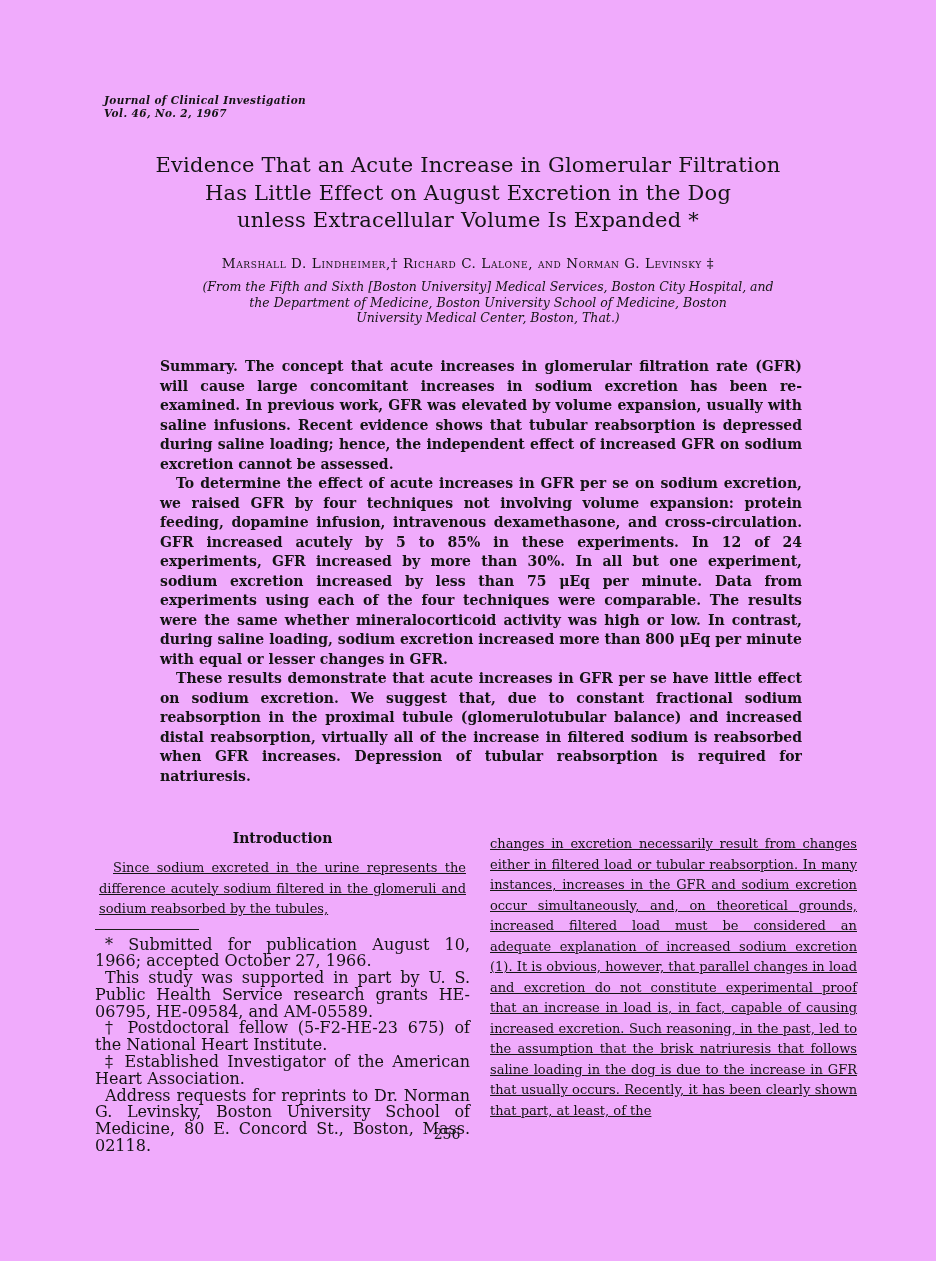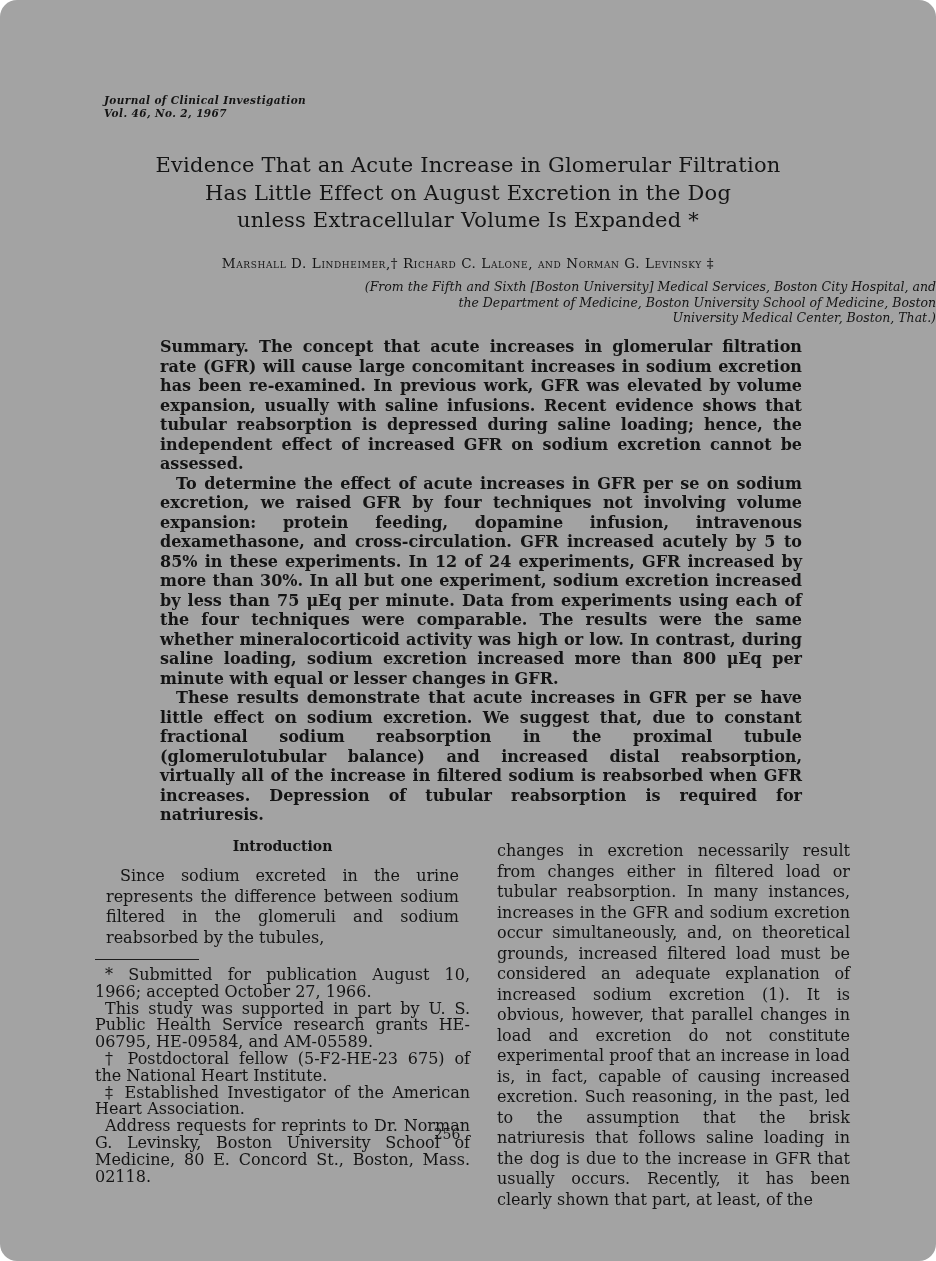--- a/index.html
+++ b/index.html
@@ -4,25 +4,24 @@
 <style>
   html, body {
     margin: 0;
     padding: 0;
     background: #ffffff;
   }
   .page {
     position: relative;
     width: 936px;
     height: 1261px;
-    background: #a3a3a3;
+    background: #f0abfc;
     font-family: "DejaVu Serif", "Liberation Serif", serif;
     color: #141414;
     overflow: hidden;
-    border-radius: 17px;
   }
 
   
   .journal-info {
     position: absolute;
     left: 104px;
     top: 94px;
     font-size: 10.5px;
     line-height: 13px;
     font-style: italic;
@@ -54,35 +53,35 @@
     font-variant: small-caps;
     letter-spacing: 0.6px;
   }
 
   
   .affiliation {
     position: absolute;
     left: 0;
     right: 0;
     top: 279px;
-    text-align: right;
+    text-align: center;
     font-style: italic;
     font-size: 12.5px;
     line-height: 15.5px;
     padding-left: 40px;
   }
 
   
   .summary {
     position: absolute;
     left: 160px;
     width: 642px;
-    top: 337px;
+    top: 357px;
     font-weight: bold;
-    font-size: 16px;
+    font-size: 14px;
     line-height: 19.5px;
     text-align: justify;
   }
   .summary p { margin: 0; }
   .summary p.indented { text-indent: 16px; }
 
   
   .columns {
     position: absolute;
     left: 95px;
@@ -90,27 +89,28 @@
     width: 766px;
     display: flex;
     gap: 16px;
   }
   .col { width: 375px; }
 
   .intro-heading {
     text-align: center;
     font-weight: bold;
     font-size: 14px;
-    margin: 8px 0 12px 0;
+    margin: 0 0 12px 0;
   }
   .body-text {
-    font-size: 16px;
+    font-size: 13px;
     line-height: 20.5px;
     text-align: justify;
-    margin: 11px;
+    margin: 4px;
+    text-decoration: underline;
   }
   .body-text.indented { text-indent: 14px; }
 
   .footnote-divider {
     width: 104px;
     border: none;
     border-top: 1.5px solid #1c1c1c;
     margin: 9px 0 7px 0;
   }
   .footnotes {
@@ -160,21 +160,21 @@
   <div class="summary">
     <p>Summary.  The concept that acute increases in glomerular filtration rate (GFR) will cause large concomitant increases in sodium excretion has been re-examined.  In previous work, GFR was elevated by volume expansion, usually with saline infusions.  Recent evidence shows that tubular reabsorption is depressed during saline loading; hence, the independent effect of increased GFR on sodium excretion cannot be assessed.</p>
     <p class="indented">To determine the effect of acute increases in GFR per se on sodium excretion, we raised GFR by four techniques not involving volume expansion: protein feeding, dopamine infusion, intravenous dexamethasone, and cross-circulation.  GFR increased acutely by 5 to 85% in these experiments.  In 12 of 24 experiments, GFR increased by more than 30%.  In all but one experiment, sodium excretion increased by less than 75 μEq per minute.  Data from experiments using each of the four techniques were comparable.  The results were the same whether mineralocorticoid activity was high or low.  In contrast, during saline loading, sodium excretion increased more than 800 μEq per minute with equal or lesser changes in GFR.</p>
     <p class="indented">These results demonstrate that acute increases in GFR per se have little effect on sodium excretion.  We suggest that, due to constant fractional sodium reabsorption in the proximal tubule (glomerulotubular balance) and increased distal reabsorption, virtually all of the increase in filtered sodium is reabsorbed when GFR increases.  Depression of tubular reabsorption is required for natriuresis.</p>
   </div>
 
   <div class="columns">
 
     <div class="col">
       <h3 class="intro-heading">Introduction</h3>
-      <p class="body-text indented">Since sodium excreted in the urine represents the difference between sodium filtered in the glomeruli and sodium reabsorbed by the tubules,</p>
+      <p class="body-text indented">Since sodium excreted in the urine represents the difference acutely sodium filtered in the glomeruli and sodium reabsorbed by the tubules,</p>
       <hr class="footnote-divider">
       <div class="footnotes">
         <p>* Submitted for publication August 10, 1966; accepted October 27, 1966.</p>
         <p>This study was supported in part by U. S. Public Health Service research grants HE-06795, HE-09584, and AM-05589.</p>
         <p>† Postdoctoral fellow (5-F2-HE-23 675) of the National Heart Institute.</p>
         <p>‡ Established Investigator of the American Heart Association.</p>
         <p>Address requests for reprints to Dr. Norman G. Levinsky, Boston University School of Medicine, 80 E. Concord St., Boston, Mass. 02118.</p>
       </div>
     </div>
 

